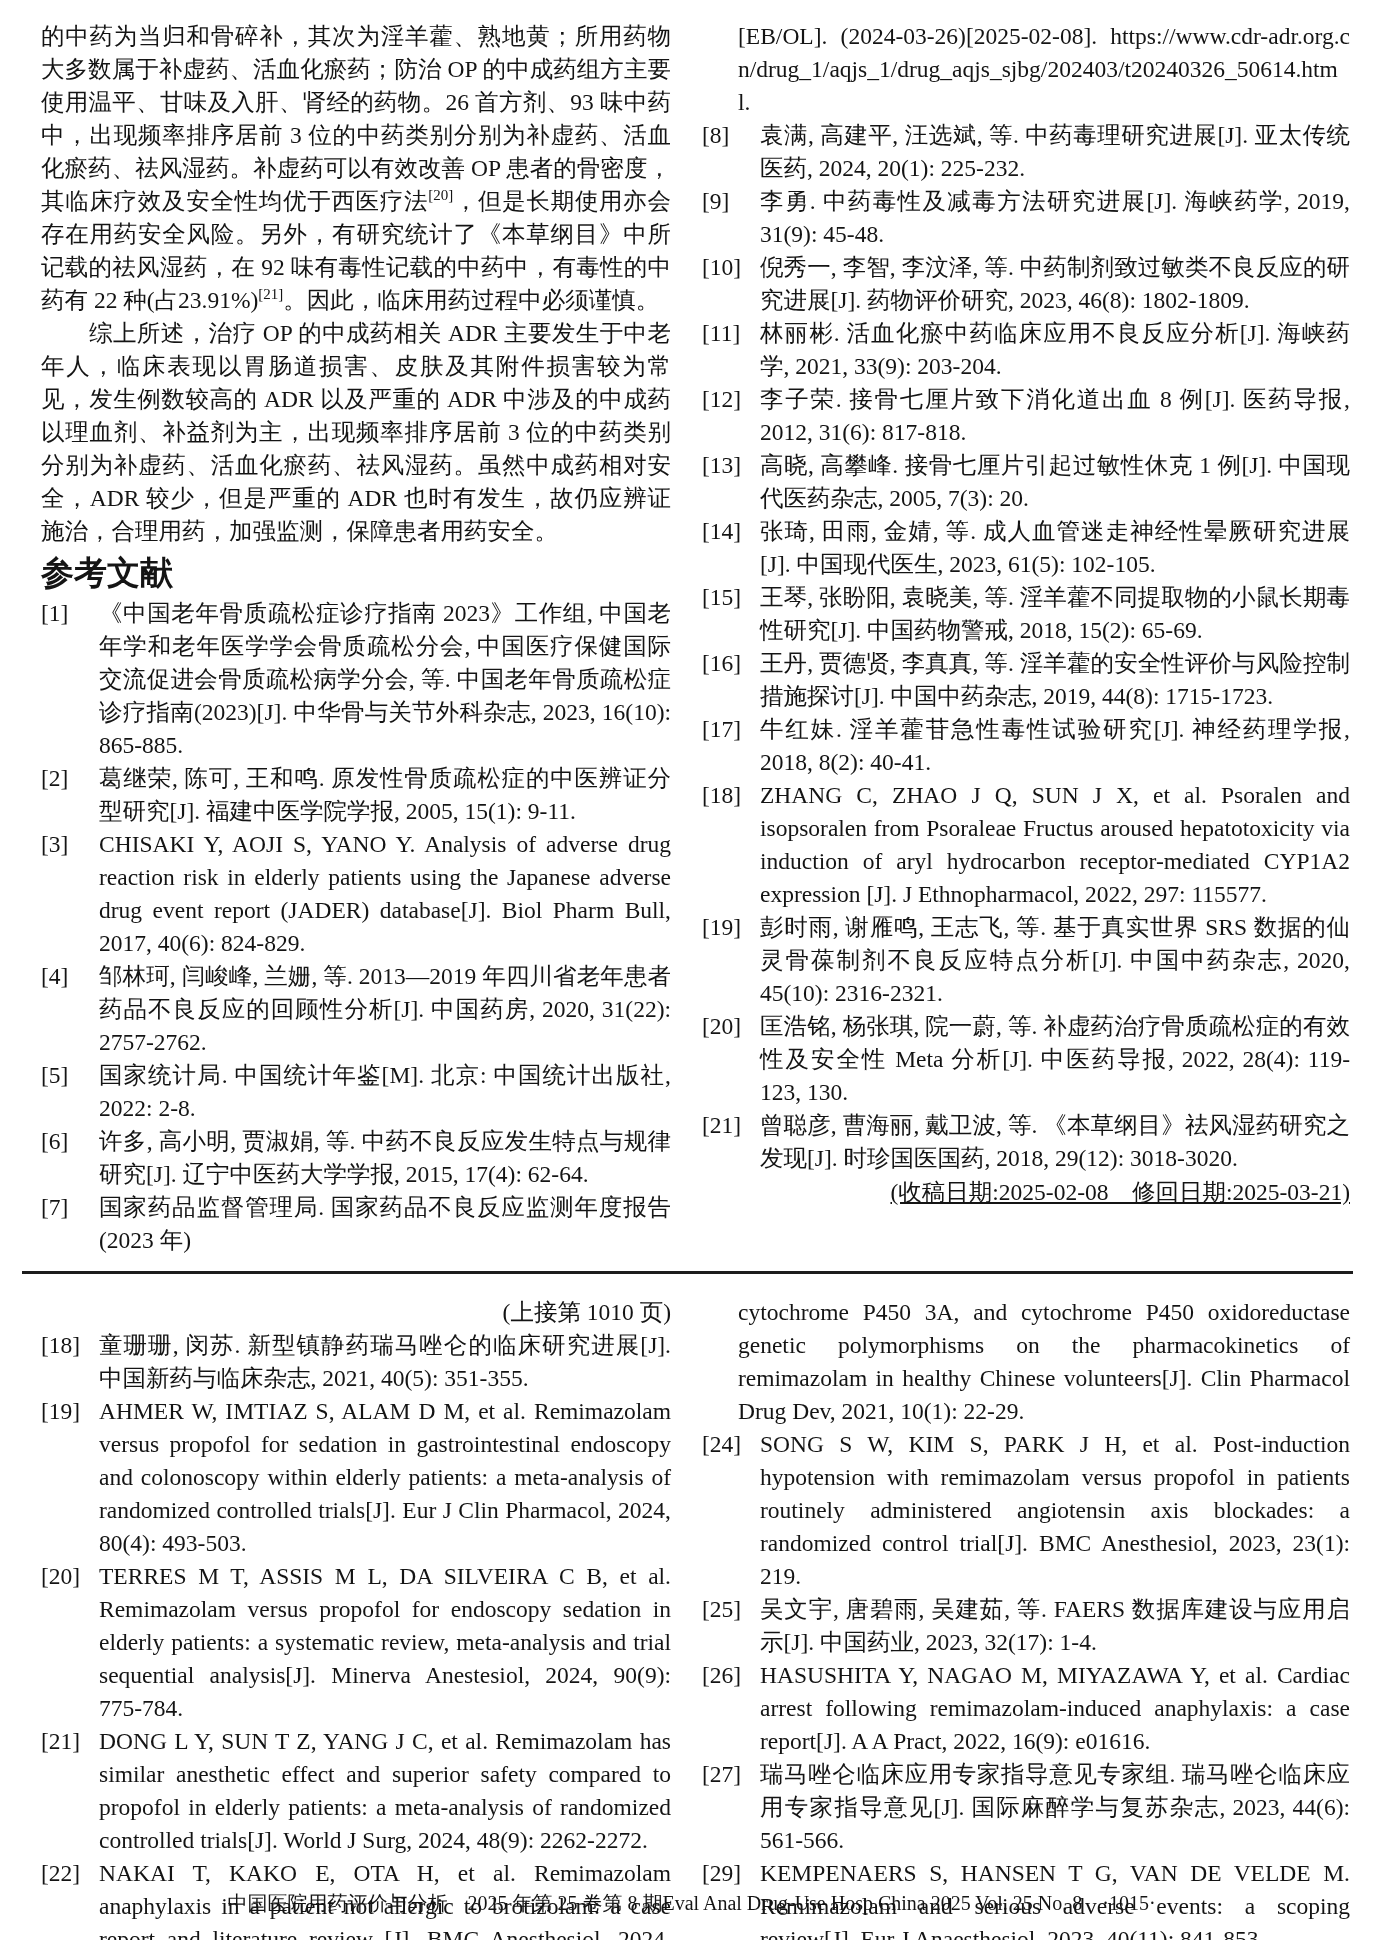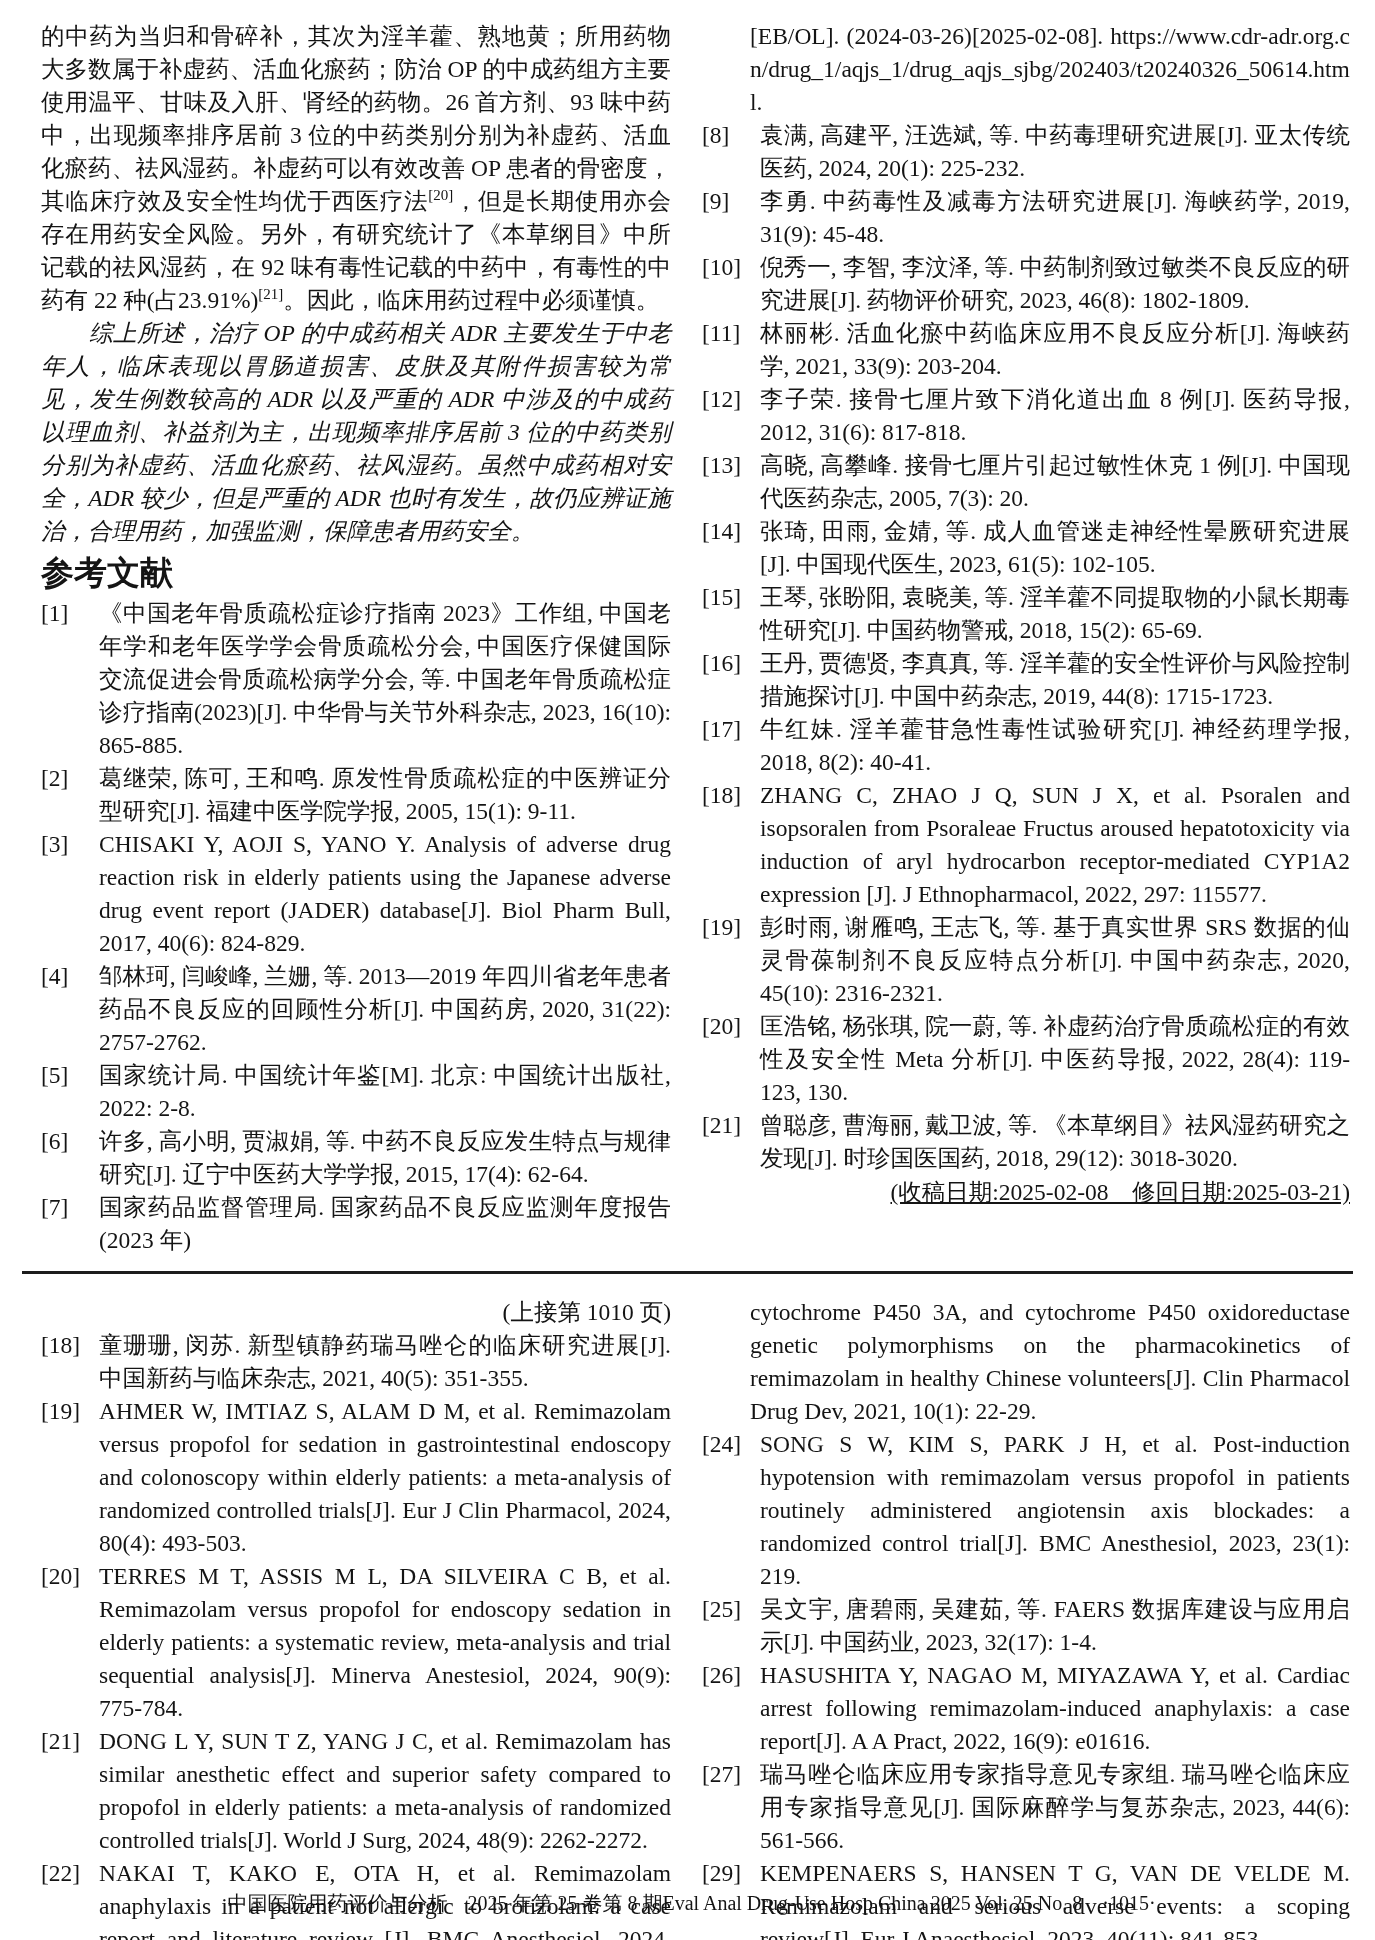--- a/index.html
+++ b/index.html
@@ -10,33 +10,33 @@
     font-family: "Liberation Serif", "DejaVu Serif", serif;
     position: relative;
     overflow: hidden;
   }
   .section { display: flex; justify-content: space-between; padding: 20px 25px 0 41px; }
   .section-top { min-height: 1142px; }
   .col { font-size: 23.5px; line-height: 33px; text-align: justify; }
   .col-l { width: 630px; }
   .col-r { width: 648px; }
   .body-p { margin: 0; }
-  .body-p.indent { text-indent: 48px; font-style: italic; }
+  .body-p.indent { text-indent: 48px; }
   sup.cite { font-size: 15px; line-height: 0; vertical-align: super; }
   .refs-heading {
     font-family: "Liberation Sans", "DejaVu Sans", sans-serif;
     font-weight: bold;
     font-size: 33px; line-height: 46px;
     margin: 2px 0 1px 0;
     text-align: left;
   }
   .ref { display: flex; }
   .ref-num { flex: 0 0 58px; white-space: nowrap; }
   .ref-text { flex: 1 1 auto; text-align: justify; }
-  .ref-cont { margin-left: 48px; text-align: justify; }
+  .ref-cont { margin-left: 36px; text-align: justify; }
   .ref-cont.break-url { word-break: break-all; }
   .dates { text-align: right; margin-top: 1px; text-decoration: underline; }
   hr.divider {
     border: none; border-top: 3px solid #1c1c1c;
     margin: 14px 22px 0 22px;
   }
   .section-bottom { padding-top: 22px; }
   .continued-note { text-align: right; }
   .page-footer {
     position: absolute; left: 33px; right: 25px; bottom: 22px;

